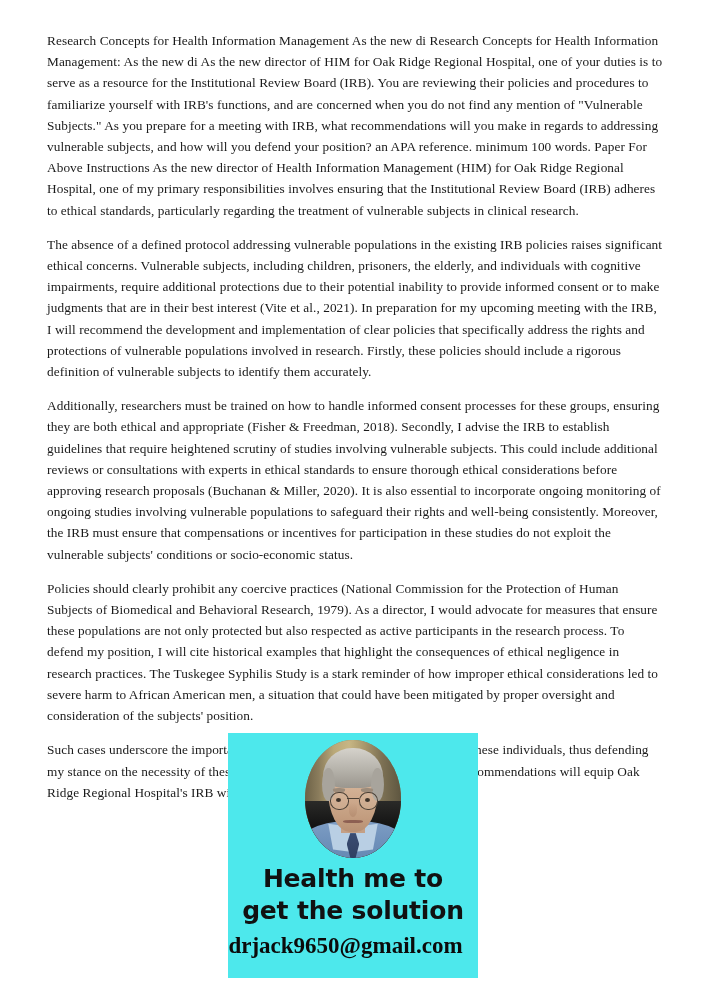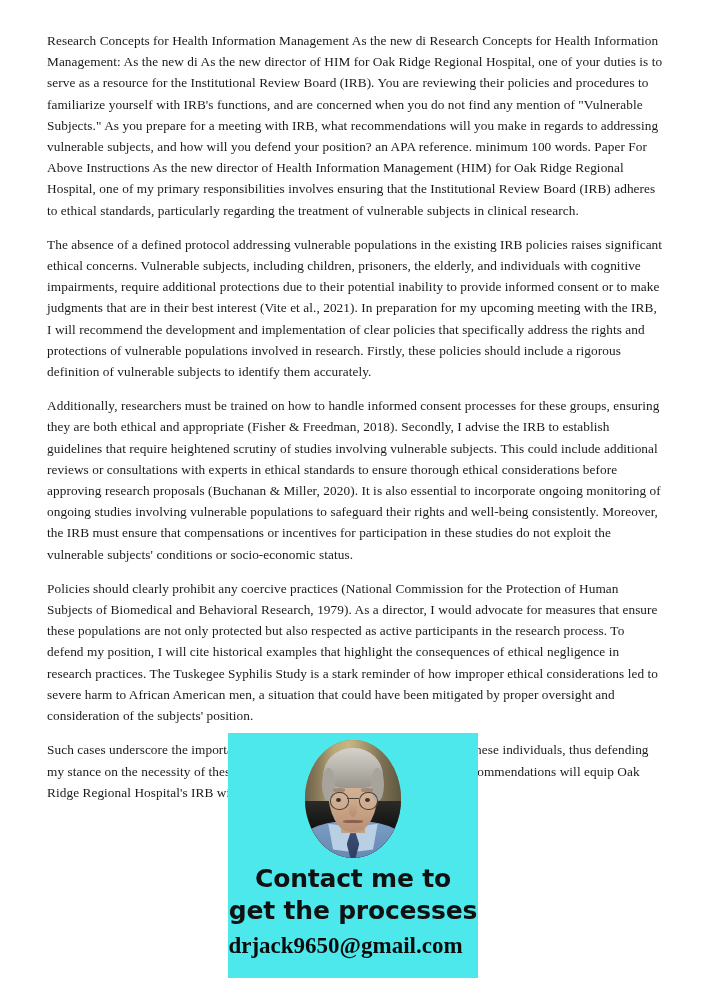--- a/index.html
+++ b/index.html
@@ -237,19 +237,19 @@
       <div class="ph-brow-r"></div>
       <div class="ph-glass-l"></div>
       <div class="ph-glass-r"></div>
       <div class="ph-bridge"></div>
       <div class="ph-eye-l"></div>
       <div class="ph-eye-r"></div>
       <div class="ph-nose"></div>
       <div class="ph-mouth"></div>
     </div>
 
-    <div id="promo-line1">Contact me to</div>
-    <div id="promo-line2">get the processes</div>
+    <div id="promo-line1">Health me to</div>
+    <div id="promo-line2">get the solution</div>
     <div id="promo-email">drjack9650@gmail.com</div>
 
   </div>
 
 </div>
 
 </body></html>

